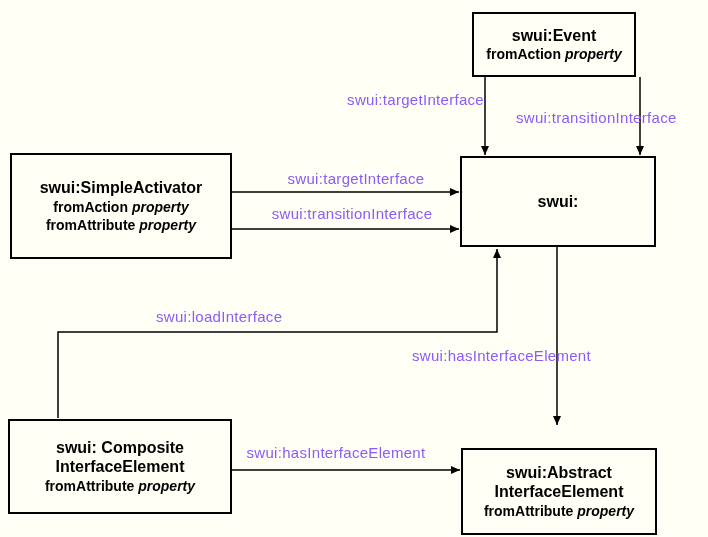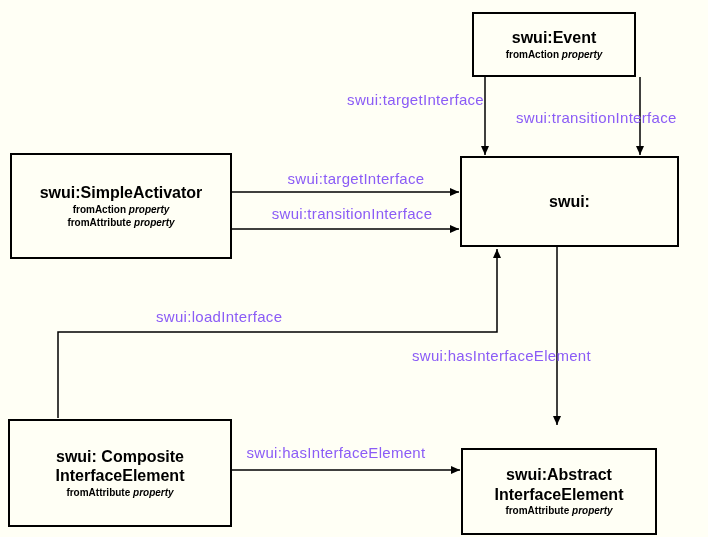--- a/index.html
+++ b/index.html
@@ -29,43 +29,43 @@
     line-height:1.22;
   }
   .node-title{
     font-weight:bold;
     font-size:16px;
     color:#000;
     white-space:nowrap;
   }
   .node-prop{
     font-weight:bold;
-    font-size:10px;
+    font-size:14px;
     color:#000;
     white-space:nowrap;
     margin-top:1px;
   }
   .node-prop .prop-type{
     font-style:italic;
   }
   .edge-label{
     position:absolute;
     font-size:15px;
     letter-spacing:0.3px;
     color:#8b5cf6;
     white-space:nowrap;
   }
   .center-anchor{ transform:translateX(-50%); }
   .right-anchor{ text-align:right; }
 
   
   #node-event              {left:461px; top:12px;  width:164px; height:65px;margin-left:11px;}
   #node-simple-activator   {left:10px;  top:153px; width:222px; height:106px;}
-  #node-abstract-interface {left:460px; top:156px; width:219px; height:91px;}
-  #node-composite          {left:8px;   top:419px; width:224px; height:108px;}
+  #node-abstract-interface {left:460px; top:156px; width:196px; height:91px;}
+  #node-composite          {left:8px;   top:419px; width:224px; height:95px;}
   #node-abstract-element   {left:461px; top:448px; width:196px; height:87px;}
 
   
   #label-event-target        {right:224px; top:91px;}
   #label-event-transition    {left:516px;  top:109px;}
   #label-activator-target    {left:356px;  top:170px;}
   #label-activator-transition{left:352px;  top:205px;}
   #label-load                {left:156px;  top:308px;}
   #label-has-vertical        {left:412px;  top:347px;}
   #label-has-horizontal      {left:336px;  top:444px;}

